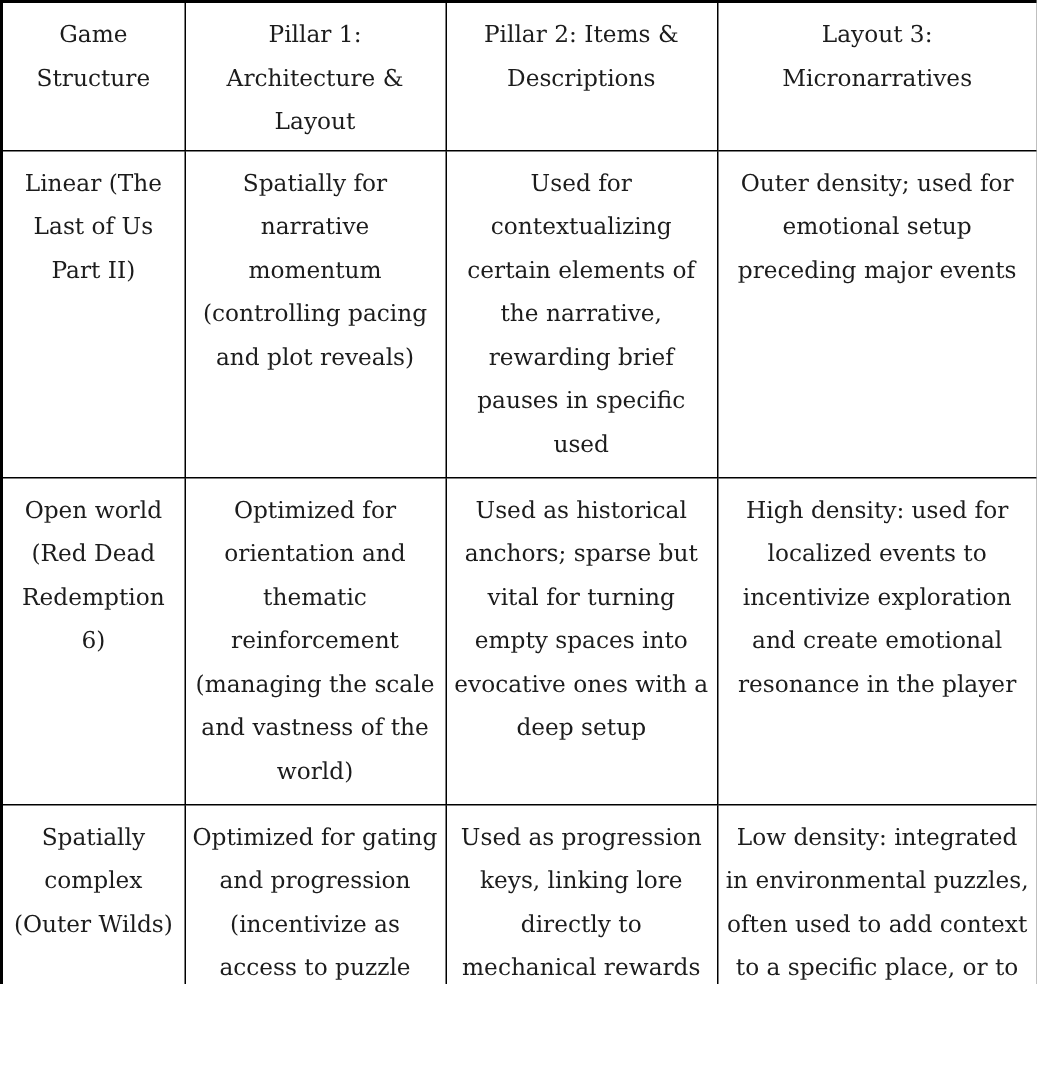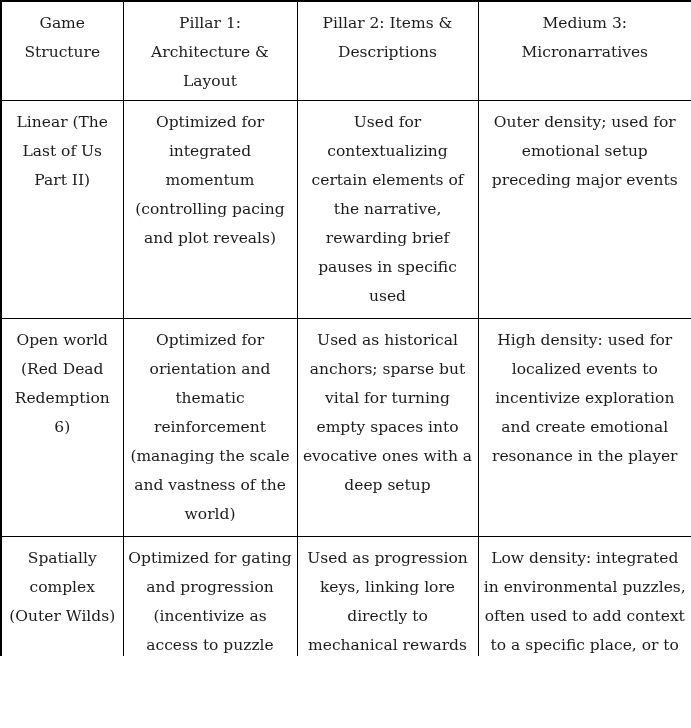--- a/index.html
+++ b/index.html
@@ -48,27 +48,27 @@
       <col style="width:122px">
       <col style="width:174px">
       <col style="width:181px">
       <col style="width:214px">
     </colgroup>
     <tbody>
       <tr class="header-row">
         <th>Game Structure</th>
         <th>Pillar 1: Architecture &amp; Layout</th>
         <th>Pillar 2: Items &amp; Descriptions</th>
-        <th>Medium 3: Micronarratives</th>
+        <th>Layout 3: Micronarratives</th>
       </tr>
 
       <tr class="body-row">
         <td>Linear (The Last of Us Part II)</td>
         <td>
-          <span>Optimized for integrated momentum (controlling pacing and plot reveals)</span><strong class="inline-bold"></strong><span></span>
+          <span>Spatially for narrative momentum (controlling pacing and plot reveals)</span><strong class="inline-bold"></strong><span></span>
         </td>
         <td>Used for contextualizing certain elements of the narrative, rewarding brief pauses in specific used</td>
         <td>Outer density; used for emotional setup preceding major events</td>
       </tr>
 
       <tr class="body-row">
         <td>Open world (Red Dead Redemption 6)</td>
         <td>
           <span>Optimized for orientation and thematic reinforcement (managing the scale and vastness of the world)</span><strong class="inline-bold"></strong><span></span>
         </td>

